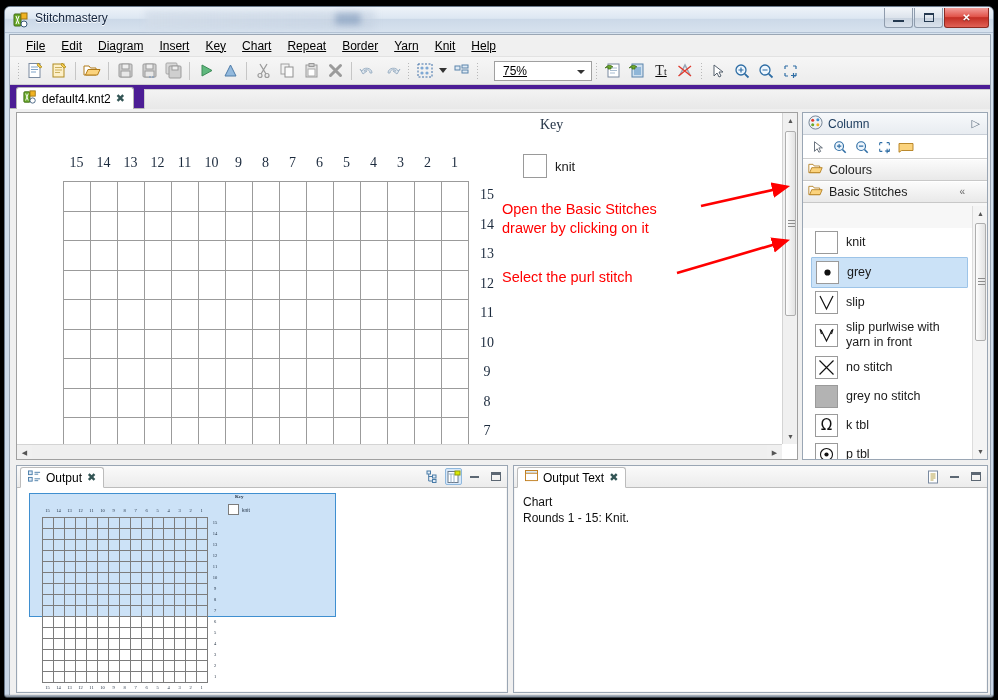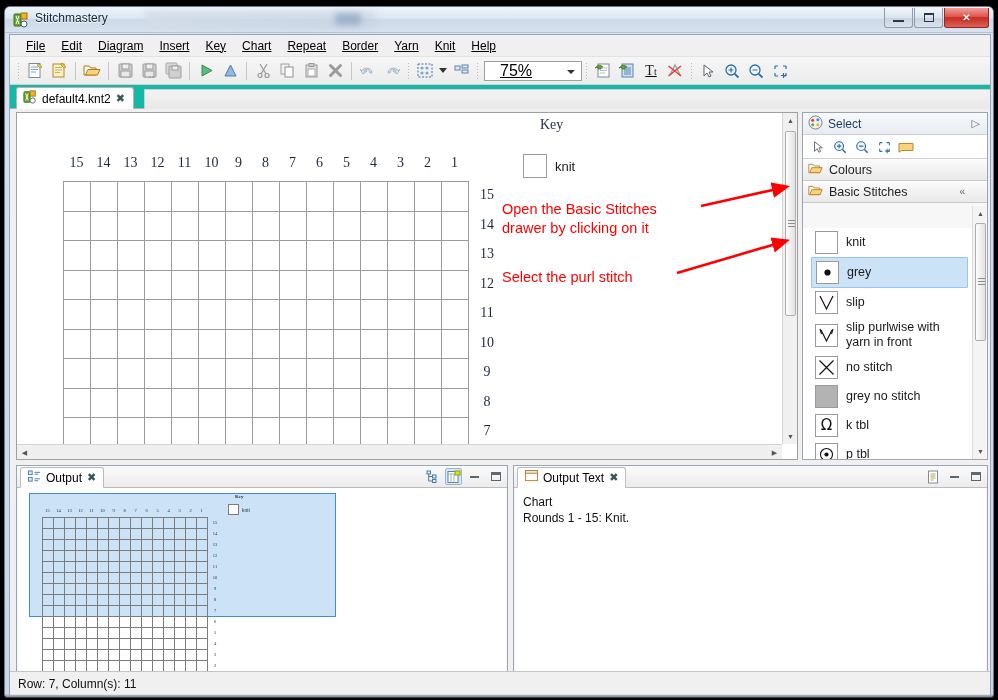--- a/index.html
+++ b/index.html
@@ -124,40 +124,40 @@
     background: #c6c6c6;
   }
   .tbbtn {
     width: 24px; height: 24px;
     display: flex; align-items: center; justify-content: center;
     border: 1px solid transparent;
     border-radius: 2px;
   }
   .zoombox {
     width: 98px; height: 20px;
-    margin-left: 2px;
+    margin-left: 12px;
     border: 1px solid #a0a0a0;
     background: #fff;
     display: flex; align-items: center;
-    font-size: 16px;
-    padding-left: 15px;
+    font-size: 12px;
+    padding-left: 8px;
     position: relative;
   }
   .zoombox .caret {
     position: absolute; right: 6px; top: 8px;
     width: 0; height: 0;
     border-left: 4px solid transparent;
     border-right: 4px solid transparent;
     border-top: 4px solid #333;
   }
 
   
   .tabrow {
     height: 24px;
-    background: #14b8a6;
+    background: #4c1d95;
     position: relative;
     border-bottom: 1px solid #b4b4b4;
   }
   .etab {
     position: absolute; left: 6px; top: 2px;
     height: 22px;
     padding: 0 8px 0 6px;
     background: #fff;
     border: 1px solid #b4b4b4;
     border-bottom: none;
@@ -872,21 +872,21 @@
           <div class="pal-title">
             <span>
               <svg width="15" height="15" viewBox="0 0 16 16">
                 <circle cx="8" cy="8" r="7" fill="#eef2f6" stroke="#6e7e90"></circle>
                 <circle cx="5" cy="5.5" r="1.6" fill="#e03b2e"></circle>
                 <circle cx="10.5" cy="5" r="1.6" fill="#3f8fd0"></circle>
                 <circle cx="5" cy="10.5" r="1.6" fill="#6aa92a"></circle>
                 <circle cx="10.5" cy="10.5" r="1.6" fill="#f0b323"></circle>
               </svg>
             </span>
-            <span>Select</span>
+            <span>Column</span>
             <span class="expand">▷</span>
           </div>
 
           <div class="pal-tools">
             <div class="ptool">
               <svg width="14" height="14" viewBox="0 0 16 16">
                   <path d="M4 2 L4 13 L7 10 L9 14 L11 13 L9 9 L13 9 Z" fill="#fff" stroke="#55606d"></path>
                 </svg>
             </div>
             <div class="ptool">
@@ -1362,23 +1362,20 @@
           </div>
           <div class="vbody">
             <div class="out-text">
               <div>Chart</div>
               <div>Rounds 1 - 15: Knit.</div>
             </div>
           </div>
         </div>
       </div>
 
-      <div class="statusbar">
-        <span>Row: 7, Column(s): 11</span>
-      </div>
     </div>
 
     <svg class="arrows" width="990" height="692">
       <defs>
         <marker id="ah" markerWidth="7" markerHeight="7" refX="5.4" refY="3" orient="auto">
           <path d="M0,0 L7,3 L0,6 Z" fill="#ff0000"></path>
         </marker>
       </defs>
       <path d="M696,199 L781,180" stroke="#ff0000" stroke-width="2.6" fill="none" marker-end="url(#ah)"></path>
       <path d="M672,266 L781,234" stroke="#ff0000" stroke-width="2.6" fill="none" marker-end="url(#ah)"></path>

